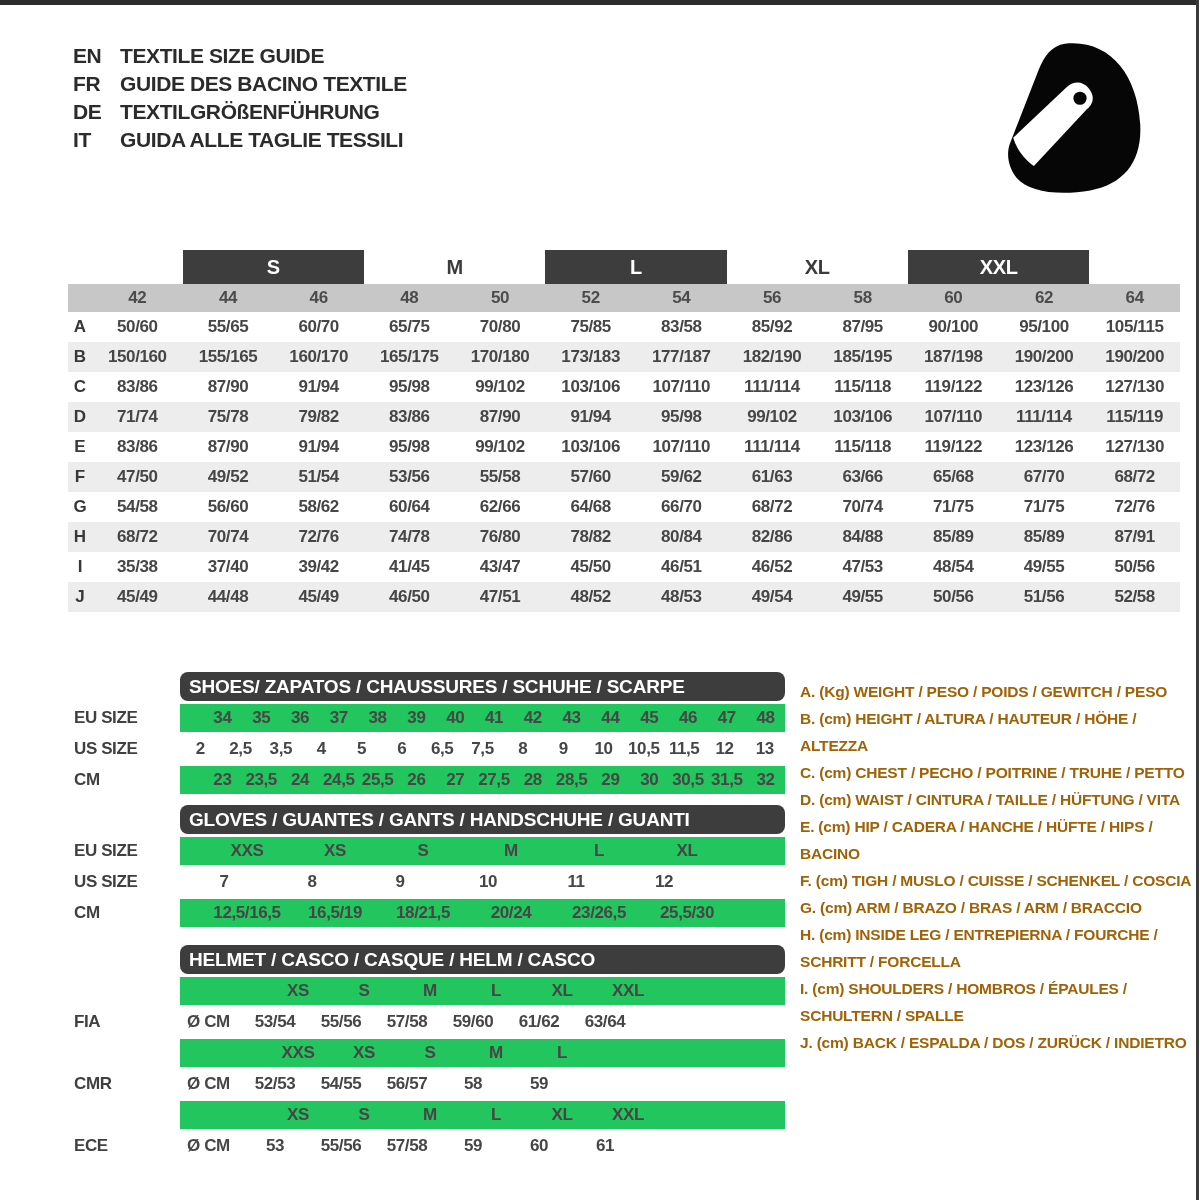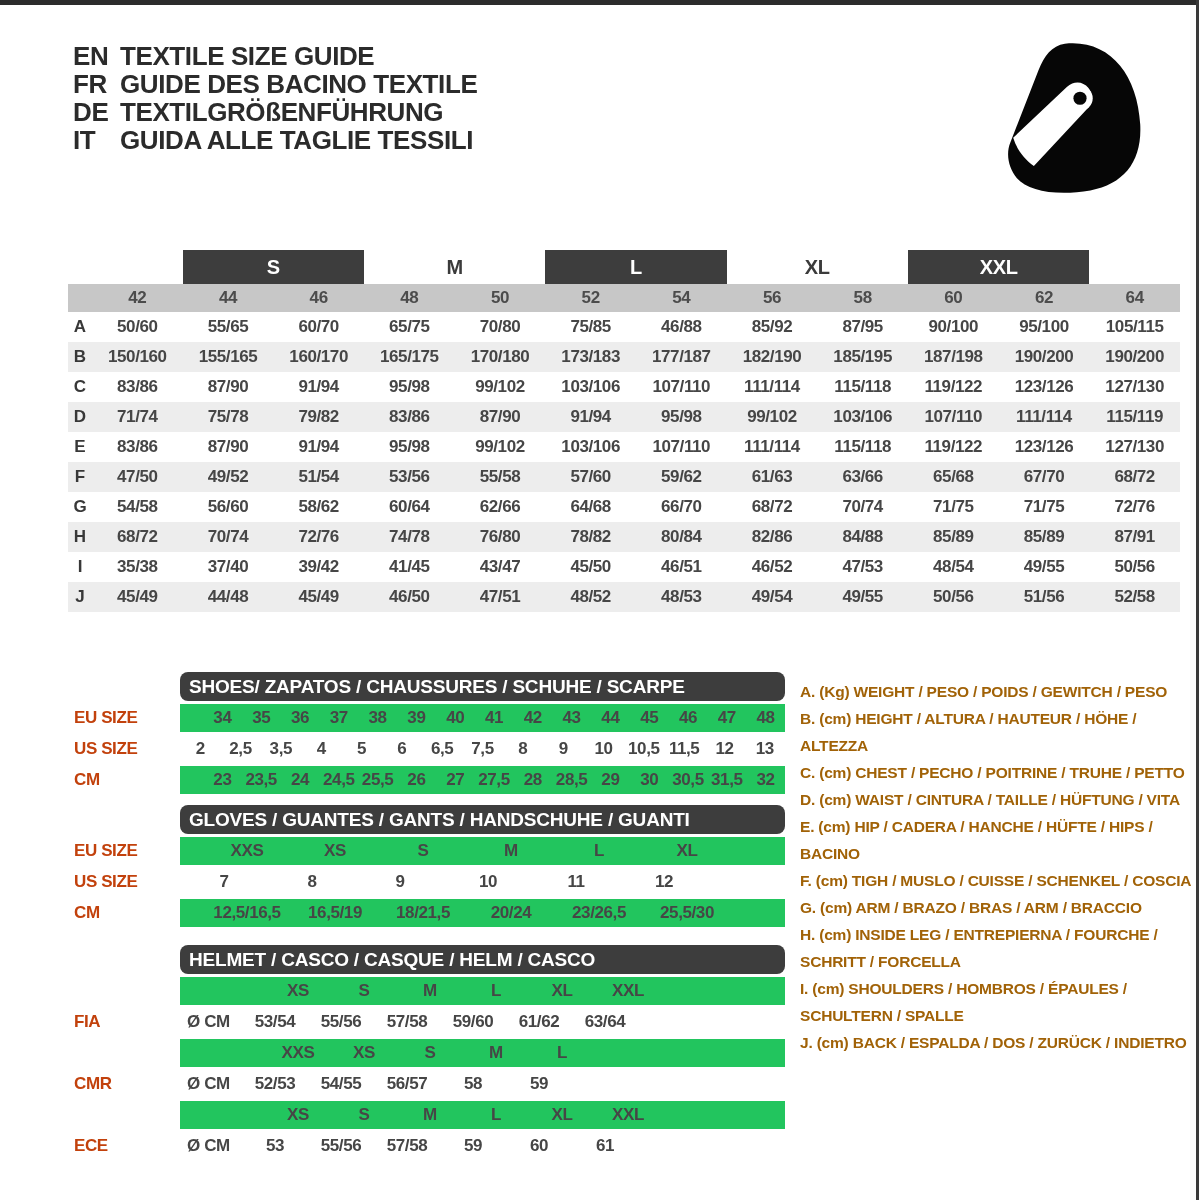--- a/index.html
+++ b/index.html
@@ -9,21 +9,21 @@
     font-weight:bold; color:#3f3f3f;
     -webkit-font-smoothing:antialiased;
   }
   .page { position:relative; width:1200px; height:1200px; overflow:hidden; background:#fff; }
 
   .top-rule   { position:absolute; top:0; left:0; width:1197px; height:5px; background:#2c2c2c; }
   .right-rule { position:absolute; top:0; right:1px; width:3px; height:1200px; background:#3a3a3a; }
 
   
   .lang-block { position:absolute; left:73px; top:42px; }
-  .lang-row  { display:flex; height:28px; align-items:center; font-size:26px; letter-spacing:-0.4px; color:#2b2b2b; }
+  .lang-row  { display:flex; height:28px; align-items:center; font-size:21px; letter-spacing:-0.4px; color:#2b2b2b; }
   .lang-code { width:47px; flex:0 0 47px; }
 
   
   .helmet-logo { position:absolute; left:983px; top:38px; width:162px; height:160px; }
 
   
   .main-table { position:absolute; left:68px; top:250px; width:1112px; }
   .grid13 { display:grid; grid-template-columns:24px repeat(12,1fr); }
   .size-band { height:34px; }
   .size-group { display:flex; align-items:center; justify-content:center;
@@ -37,21 +37,21 @@
   .data-row.striped { background:#ededed; }
   .row-label { display:flex; align-items:center; justify-content:center; font-size:17px; color:#383838; }
 
   
   .subtable { position:absolute; left:68px; width:717px; }
   .sub-bar { margin-left:112px; width:605px; height:29px; background:#3d3d3d; color:#fff;
              display:flex; align-items:center; padding-left:9px; box-sizing:border-box;
              font-size:19px; letter-spacing:-0.2px;border-radius:8px; }
   .sub-row { display:flex; height:28px; margin-top:3px; }
   .sub-label { width:112px; flex:0 0 112px; display:flex; align-items:center;
-               font-size:17px; letter-spacing:-0.4px; padding-left:6px; box-sizing:border-box; color:#c2410c; }
+               font-size:17px; letter-spacing:-0.4px; padding-left:6px; box-sizing:border-box; color:#404040; }
   .sub-cells { width:605px; display:grid; }
   .sub-cells.shaded { background:#22c55e;padding-left:23px; }
   .shoes-tbl  .sub-cells { grid-template-columns:repeat(15,1fr); }
   .gloves-tbl .sub-cells { grid-template-columns:repeat(6,88px) 1fr; }
   .helmet-tbl .sub-cells { grid-template-columns:62px repeat(6,66px) 1fr; }
   .sub-cells .cell { font-size:17px; }
   .helmet-tbl .ocm { justify-content:flex-start; padding-left:7px; box-sizing:border-box; }
 
   
   .legend { position:absolute; left:800px; top:678px; width:392px; }
@@ -117,21 +117,21 @@
       </div>
     <div id="main-rows">
         <div class="data-row grid13">
           <div class="row-label">A</div>
           <div class="cell">50/60</div>
           <div class="cell">55/65</div>
           <div class="cell">60/70</div>
           <div class="cell">65/75</div>
           <div class="cell">70/80</div>
           <div class="cell">75/85</div>
-          <div class="cell">46/88</div>
+          <div class="cell">83/58</div>
           <div class="cell">85/92</div>
           <div class="cell">87/95</div>
           <div class="cell">90/100</div>
           <div class="cell">95/100</div>
           <div class="cell">105/115</div>
         </div>
         <div class="data-row grid13 striped">
           <div class="row-label">B</div>
           <div class="cell">150/160</div>
           <div class="cell">155/165</div>

